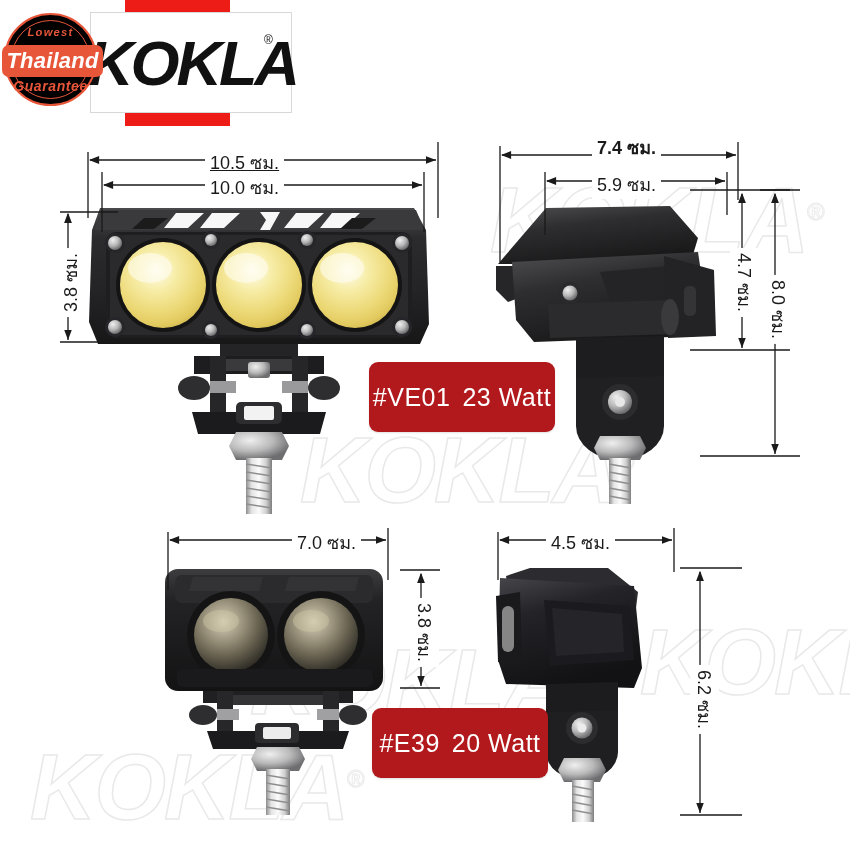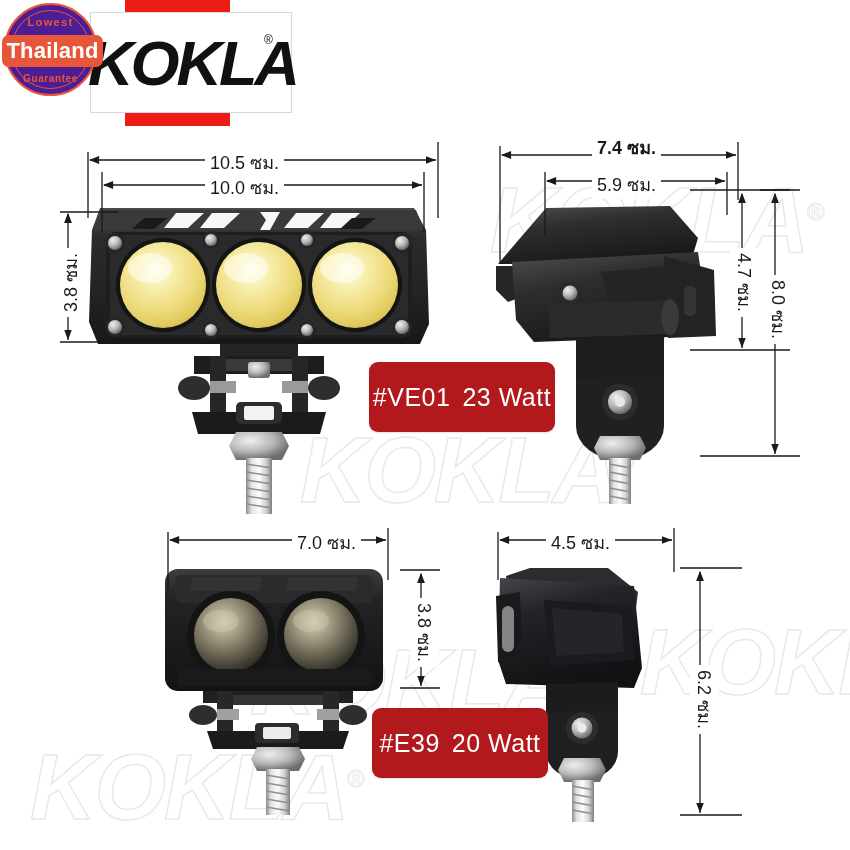--- a/index.html
+++ b/index.html
@@ -55,40 +55,41 @@
     color: #111;
     white-space: nowrap;
   }
   #logo-reg {
     position: absolute; left: 264px; top: 33px;
     font-size: 12px; color: #111; font-weight: 400;
   }
 
   
   #badge {
-    position: absolute; left: 4px; top: 3px; width: 93px; height: 93px;
+    position: absolute; left: 4px; top: 13px; width: 93px; height: 93px;
     border-radius: 50%;
     border: 2.5px solid #e8563a;
-    background: #4c1d95;
+    background: #000000;
     z-index: 25;
+    font-style: italic;
   }
   #badge-inner-ring {
     position: absolute; left: 5px; top: 5px; right: 5px; bottom: 5px;
     border-radius: 50%; border: 1.5px solid #e8563a;
   }
   .badge-arc-text {
     position: absolute; left: 0; width: 100%;
     text-align: center;
     color: #e8563a;
     font-weight: 700;
     font-size: 11px;
     letter-spacing: 1.2px;
   }
   #badge-top-text { top: 11px; transform: scaleX(1.02); }
-  #badge-bottom-text { bottom: 10px; font-size: 10px; letter-spacing: 0.6px; }
+  #badge-bottom-text { bottom: 10px; font-size: 14px; letter-spacing: 0.6px; }
   #badge-dot-l { position: absolute; left: 12px; top: 44px; width: 4px; height: 4px; border-radius: 50%; background: #e8563a; }
   #badge-dot-r { position: absolute; right: 12px; top: 44px; width: 4px; height: 4px; border-radius: 50%; background: #e8563a; }
   #badge-pill {
     position: absolute; left: -4px; top: 30px; width: 101px; height: 32px;
     background: #e8563a; border-radius: 7px;
     display: flex; align-items: center; justify-content: center;
     z-index: 3;
   }
   #badge-pill span { color: #fff; font-weight: 700; font-size: 22px; letter-spacing: 0.2px; }
 
@@ -208,21 +209,21 @@
       <line x1="498" y1="532" x2="498" y2="580"></line>
       <line x1="674" y1="528" x2="674" y2="572"></line>
       <line x1="500" y1="540" x2="672" y2="540" marker-start="url(#ahs)" marker-end="url(#ah)"></line>
 
       <line x1="680" y1="568" x2="742" y2="568"></line>
       <line x1="680" y1="815" x2="742" y2="815"></line>
       <line x1="700" y1="572" x2="700" y2="813" marker-start="url(#ahs)" marker-end="url(#ah)"></line>
     </g>
   </svg>
 
-  <div class="dim-label" style="left:205px; top:148px;">10.5 ซม.</div>
+  <div class="dim-label" style="left:205px; top:148px;text-decoration:underline;">10.5 ซม.</div>
   <div class="dim-label" style="left:205px; top:173px;">10.0 ซม.</div>
   <div class="dim-label" style="left:36px; top:268px; transform:rotate(-90deg);">3.8 ซม.</div>
 
   <div class="dim-label" style="left:592px; top:133px;font-weight:bold;">7.4 ซม.</div>
   <div class="dim-label" style="left:592px; top:170px;">5.9 ซม.</div>
   <div class="dim-label" style="left:710px; top:268px; transform:rotate(90deg);">4.7 ซม.</div>
   <div class="dim-label" style="left:744px; top:295px; transform:rotate(90deg);">8.0 ซม.</div>
 
   <div class="dim-label" style="left:244px; top:528px;margin-left:48px;">7.0 ซม.</div>
   <div class="dim-label" style="left:390px; top:618px; transform:rotate(90deg);">3.8 ซม.</div>

